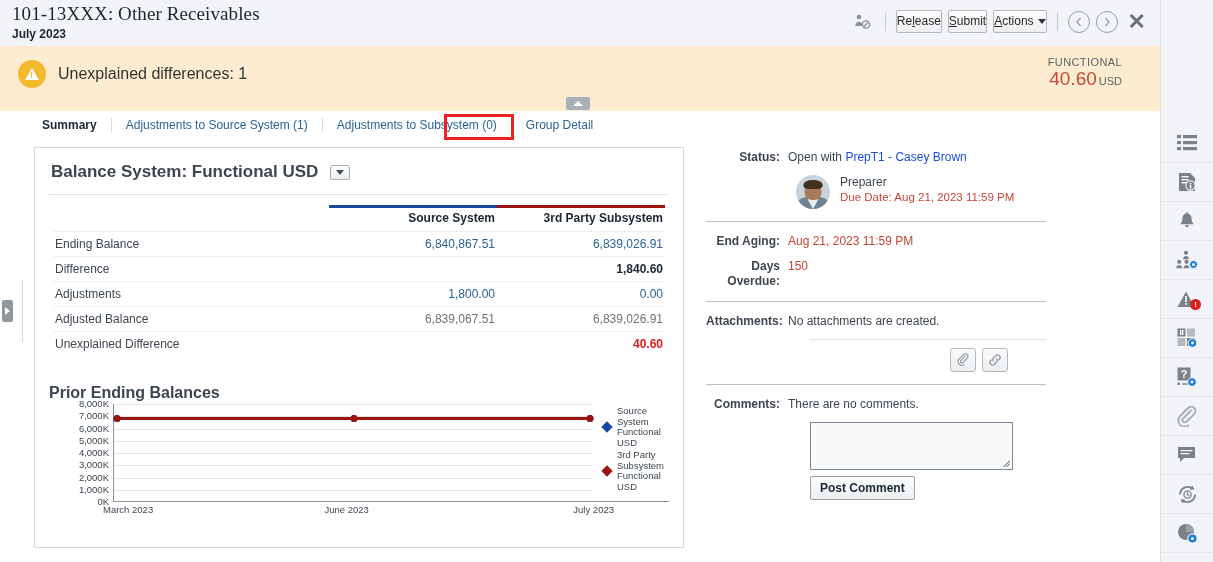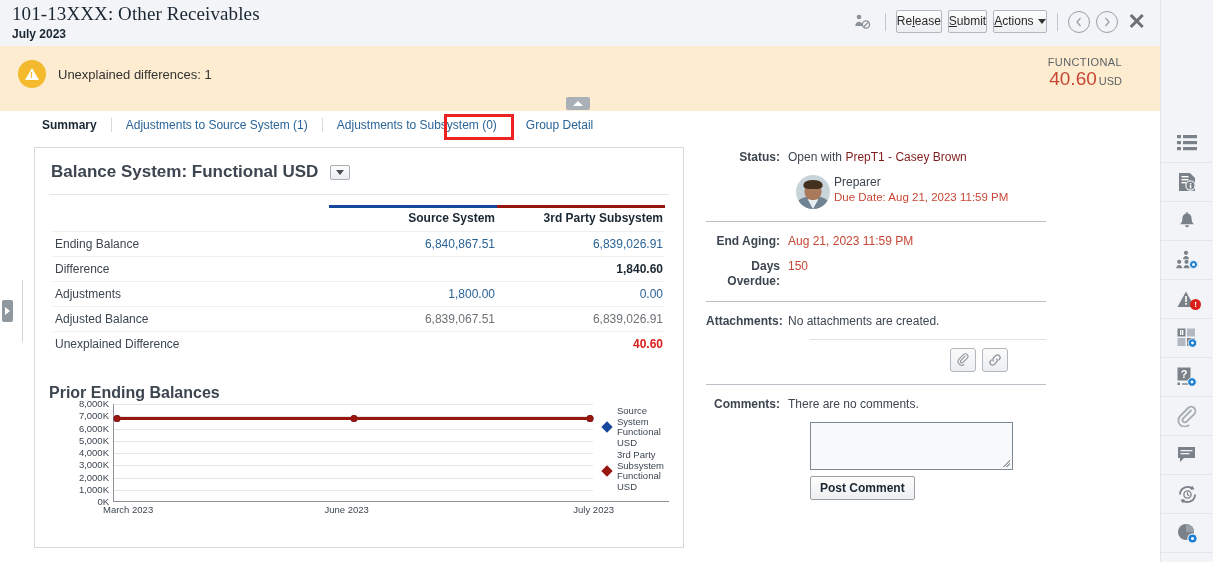--- a/index.html
+++ b/index.html
@@ -78,21 +78,21 @@
   }
   .warn-circle .tri {
     width: 0; height: 0;
     border-left: 7px solid transparent; border-right: 7px solid transparent;
     border-bottom: 12px solid #ffffff; position: relative;
   }
   .warn-circle .tri::after {
     content: "!"; position: absolute; left: -2px; top: 2px;
     font-size: 9px; color: #f5b92e; font-weight: bold; line-height: 10px;
   }
-  .alert-text { margin-left: 12px; font-size: 13px; color: #333; }
+  .alert-text { margin-left: 12px; font-size: 16px; color: #333; }
   .alert-right { margin-left: auto; text-align: right; padding: 10px 38px 0 0; }
   .func-label { font-size: 11px; color: #5b6166; letter-spacing: .4px; }
   .func-amount { font-size: 19px; color: #c74634; line-height: 22px; }
   .func-amount .cur { font-size: 11px; color: #5b6166; margin-left: 2px; }
   .collapse-btn {
     position: absolute; left: 566px; top: 97px;
     width: 24px; height: 13px; background: #a9b0b8;
     border-radius: 2px; display: flex; align-items: center;
     justify-content: center; cursor: pointer; z-index: 3;
   }
@@ -225,21 +225,21 @@
   .right-panel {
     position: absolute; left: 706px; top: 150px; width: 340px;
   }
   .rrow { display: flex; margin-bottom: 10px; }
   .rlabel {
     width: 82px; flex: 0 0 82px; text-align: right;
     font-size: 12px; font-weight: bold; color: #3d4650;
     padding-right: 8px; line-height: 15px;
   }
   .rvalue { font-size: 12px; color: #3d4650; line-height: 15px; }
-  .rvalue a { color: #7f1d1d; text-decoration: none; cursor: pointer; }
+  .rvalue a { color: #1d4ed8; text-decoration: none; cursor: pointer; }
   .rvalue.red { color: #c74634; }
   .preparer-row { display: flex; margin: 6px 0 0 90px; align-items: flex-start; }
   .avatar {
     width: 34px; height: 34px; border-radius: 50%; overflow: hidden;
     flex: 0 0 34px; background: #c9d4da; position: relative;
   }
   .avatar .face {
     position: absolute; left: 50%; top: 7px; width: 17px; height: 18px;
     background: #a8795b; border-radius: 48% 48% 44% 44%;
     transform: translateX(-50%);
@@ -252,21 +252,21 @@
   .avatar .body {
     position: absolute; left: 50%; bottom: 0; width: 30px; height: 13px;
     background: #6f8393; border-radius: 50% 50% 0 0;
     transform: translateX(-50%);
   }
   .avatar .shirt {
     position: absolute; left: 50%; bottom: 0; width: 11px; height: 10px;
     background: #e9eef1; transform: translateX(-50%);
     clip-path: polygon(50% 100%, 0 0, 100% 0);
   }
-  .prep-info { margin-left: 4px; }
+  .prep-info { margin-left: 10px; }
   .prep-title { font-size: 12px; color: #3d4650; line-height: 15px; }
   .prep-due { font-size: 11.5px; color: #c74634; line-height: 15px; }
   .hsep { height: 1px; background: #b9c0c7; margin: 12px 0 12px 0; width: 340px; }
   .hsep.light { background: #dfe3e6; }
   .attach-btns { display: flex; gap: 6px; justify-content: flex-end; margin-top: 8px; width: 340px; padding-right: 38px; }
   .sq-btn {
     width: 26px; height: 24px; border: 1px solid #b2b8bf; border-radius: 3px;
     background: linear-gradient(#fbfbfb,#eceef0);
     display: flex; align-items: center; justify-content: center; cursor: pointer;
   }

